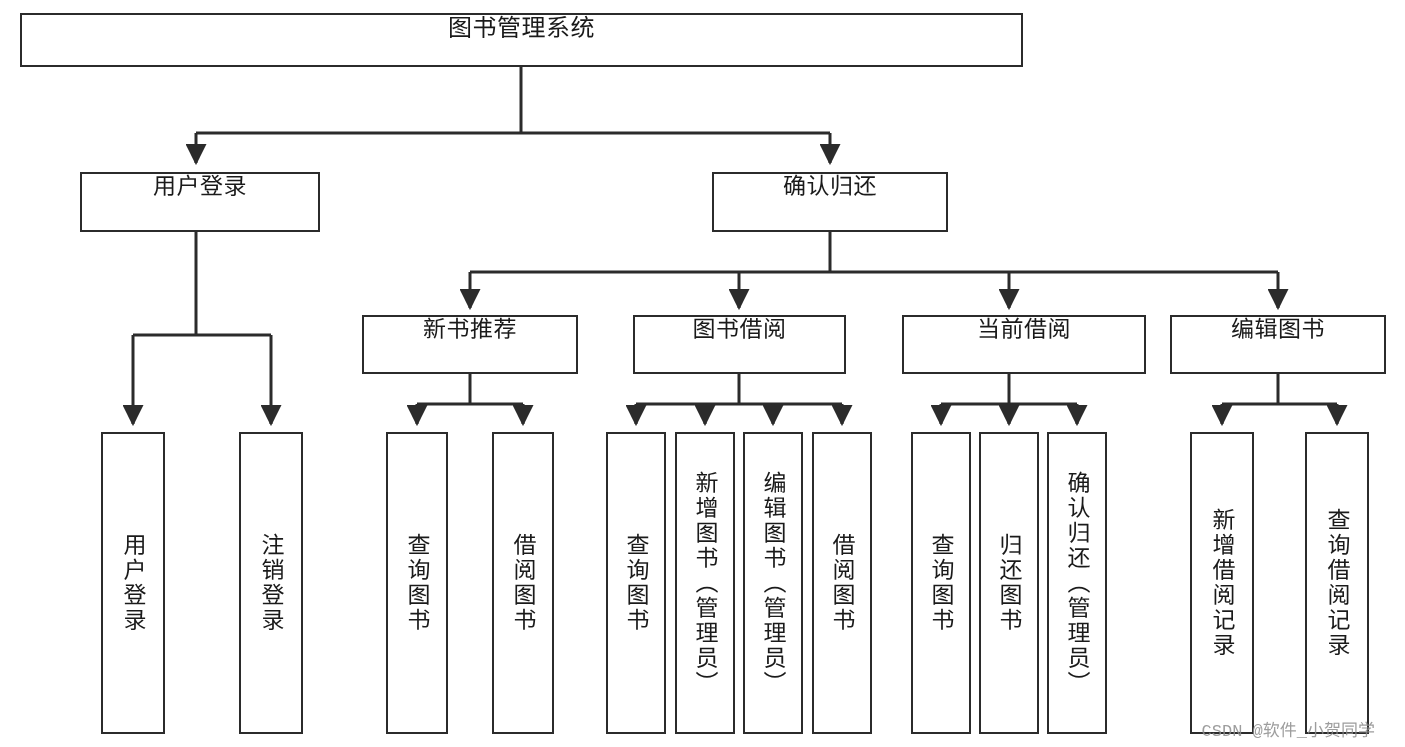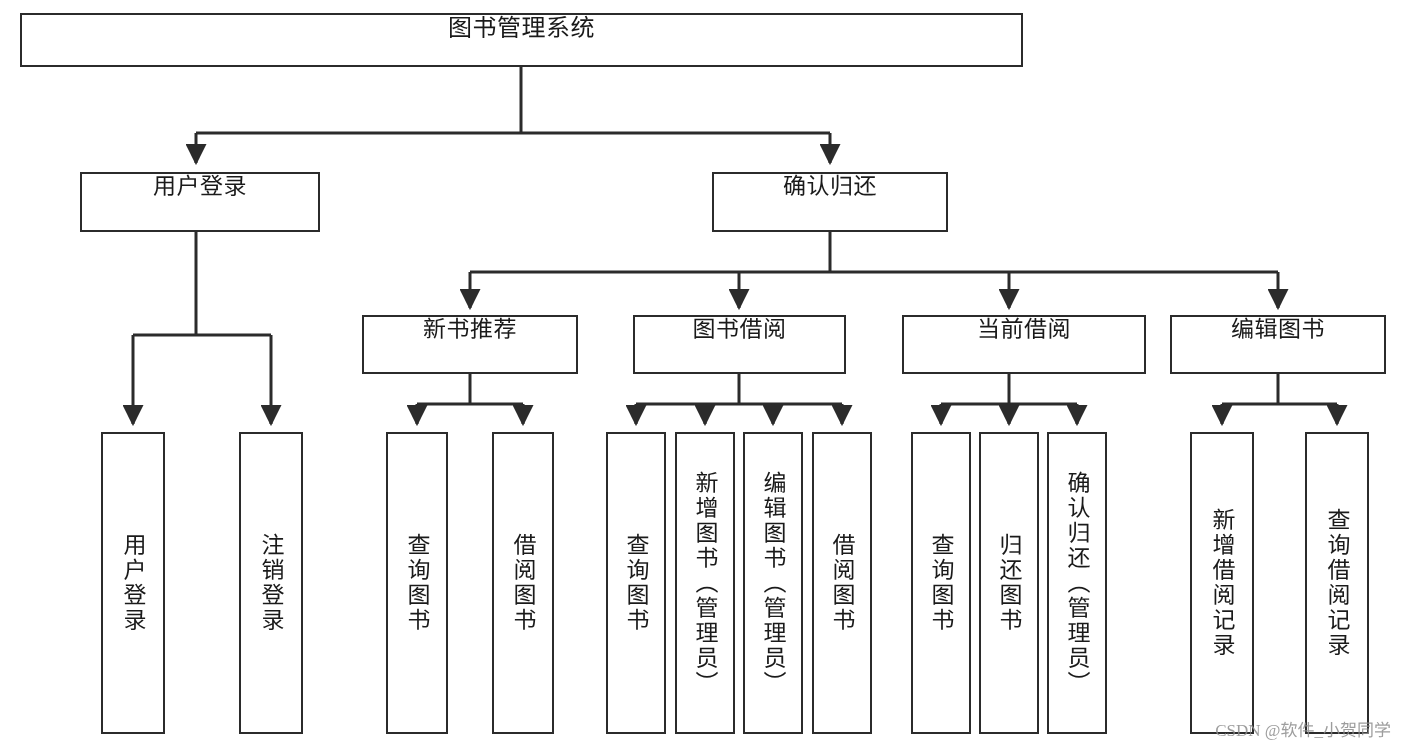--- a/index.html
+++ b/index.html
@@ -56,28 +56,28 @@
     font-size: 23px;
     line-height: 1.22;
     letter-spacing: 2px;
     white-space: nowrap;
   }
   .node.root .label {
     font-size: 24px;
   }
   #watermark {
     position: absolute;
-    right: 14px;
+    right: 30px;
     bottom: 6px;
     font-size: 17px;
     color: #8d8d8d;
     opacity: 0.85;
     z-index: 5;
     white-space: nowrap;
-    font-family: Liberation Serif, serif;
+    font-family: Liberation Mono, monospace;
   }
 </style>
 </head>
 <body>
 
 <div id="canvas">
 
   <svg id="svg-layer" viewBox="0 0 1405 747" xmlns="http://www.w3.org/2000/svg">
     <defs>
       <marker id="arrow" viewBox="0 0 10 10" refX="9" refY="5" markerWidth="7" markerHeight="7" orient="auto-start-reverse">

